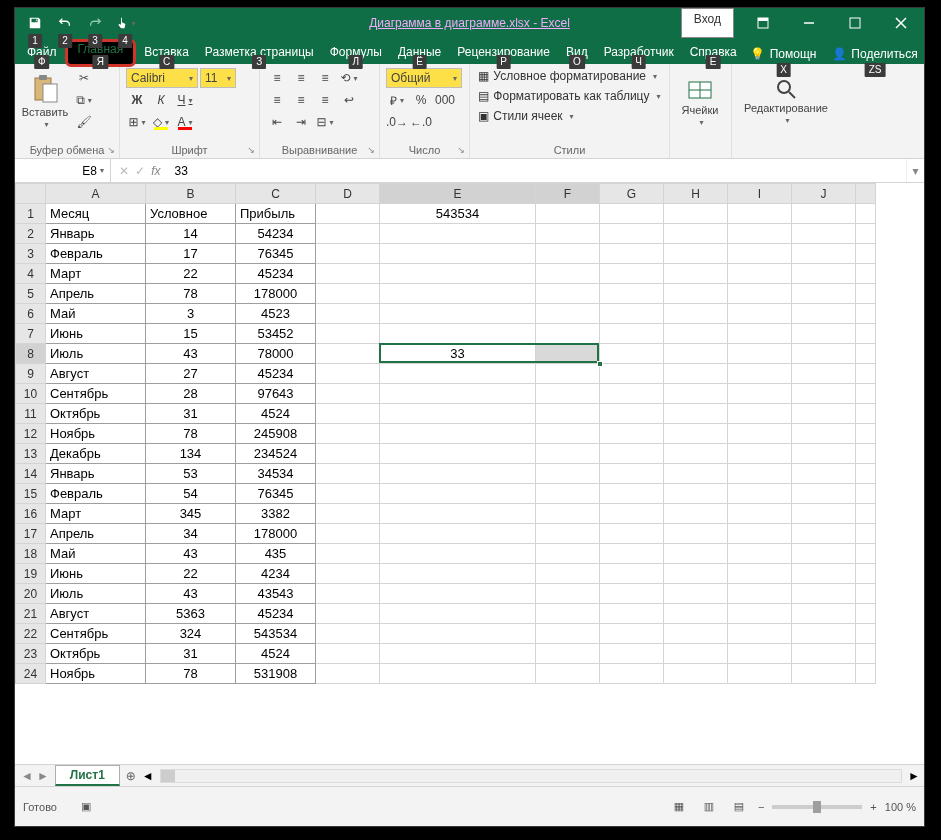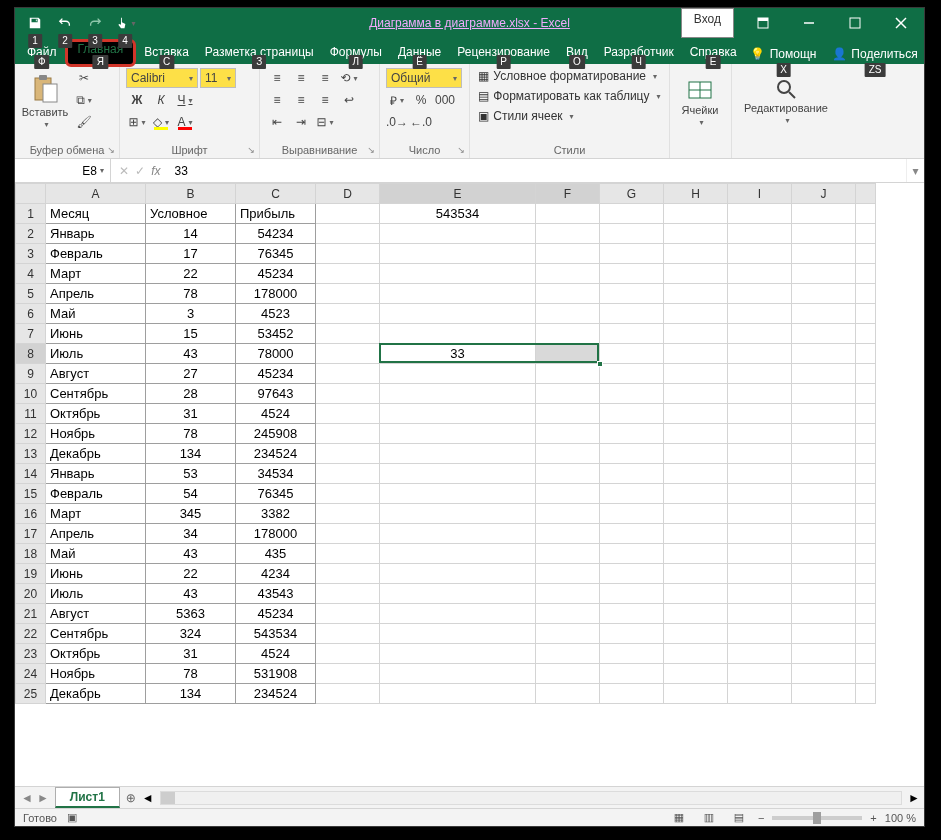--- a/index.html
+++ b/index.html
@@ -55,21 +55,21 @@
   .sel-fill { position: absolute; width: 6px; height: 6px; background: #217346; border: 1px solid #fff; }
   
   .sheettabs { height: 22px; border-top: 1px solid #d4d4d4; display: flex; align-items: center; font-size: 12px; background: #f3f3f3; }
   .sheet-nav { display: flex; gap: 4px; padding: 0 6px; color: #888; }
   .sheet-tab { padding: 2px 14px; background: #fff; border: 1px solid #aeaeae; border-bottom: 2px solid #217346; font-weight: 600; color: #217346; }
   .sheet-add { width: 22px; text-align: center; color: #666; }
   .hscroll { flex: 1; display: flex; align-items: center; justify-content: flex-end; padding-right: 4px; gap: 2px;}
   .hscroll-track { flex:1; height:14px; background:#f0f0f0; border:1px solid #dcdcdc; margin:0 4px; position:relative;}
   .hscroll-thumb { position:absolute; left:0; top:0; height:100%; width:14px; background:#cdcdcd;}
   
-  .statusbar { height: 18px; background: #f3f3f3; border-top: 1px solid #d4d4d4; display: flex; align-items: center; font-size: 11px; color: #555; padding: 0 8px; gap: 10px; }
+  .statusbar { height: 40px; background: #f3f3f3; border-top: 1px solid #d4d4d4; display: flex; align-items: center; font-size: 11px; color: #555; padding: 0 8px; gap: 24px; }
   .statusbar .right { margin-left: auto; display: flex; align-items: center; gap: 8px; }
   .viewbtn { width: 22px; height: 16px; display:flex;align-items:center;justify-content:center; }
   .zoom-slider { width: 90px; height: 4px; background: #cdcdcd; position: relative; }
   .zoom-thumb { position: absolute; left: 50%; top: -4px; width: 8px; height: 12px; background: #9e9e9e; transform: translateX(-50%); }
   svg { display: block; }
 </style>
 </head>
 <body>
 
 <div class="window">
@@ -675,34 +675,20 @@
             <td class="dataB numcell">531908</td>
             <td></td>
             <td></td>
             <td></td>
             <td></td>
             <td></td>
             <td></td>
             <td></td>
             <td></td>
           </tr>
-          <tr>
-            <td class="rowhdr">25</td>
-            <td class="dataB">Декабрь</td>
-            <td class="dataB numcell">134</td>
-            <td class="dataB numcell">234524</td>
-            <td></td>
-            <td></td>
-            <td></td>
-            <td></td>
-            <td></td>
-            <td></td>
-            <td></td>
-            <td></td>
-          </tr>
         </tbody>
     </table>
     <div class="sel-outline" id="selout" style="left: 363.5px; top: 159.5px; width: 220px; height: 20px;"></div>
     <div class="sel-fill" id="selfill" style="left: 581.5px; top: 177.5px;"></div>
   </div>
 
   <div class="sheettabs">
     <div class="sheet-nav">
       <span>◄</span>
       <span>►</span>

